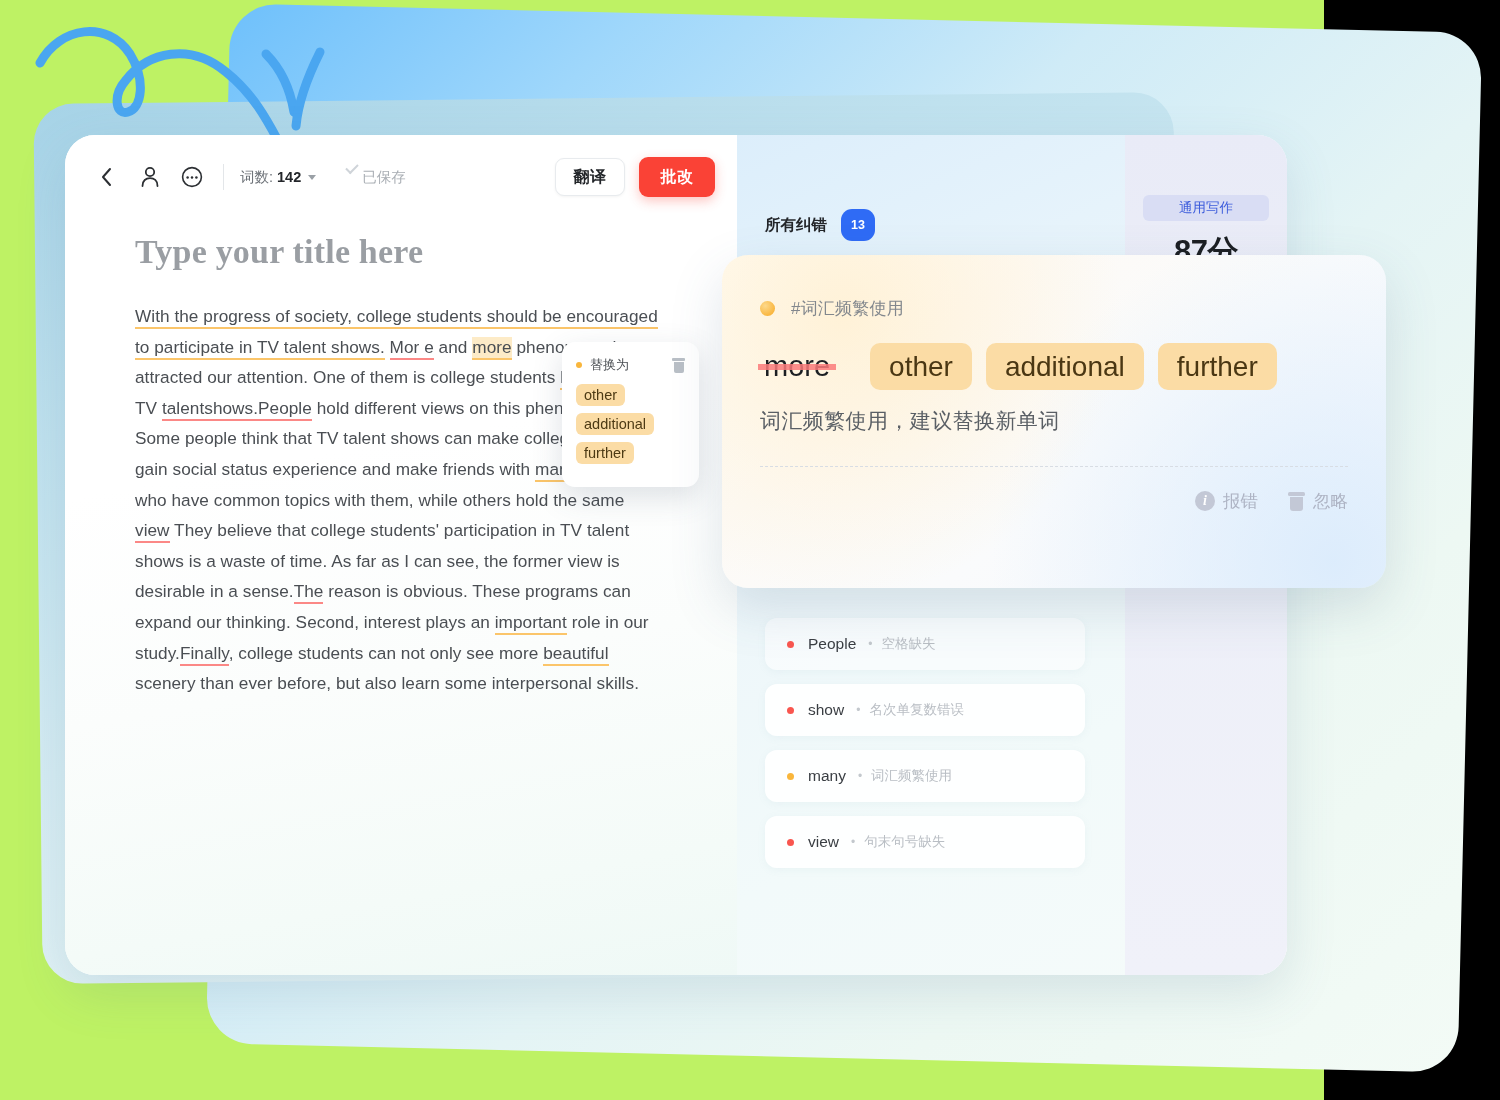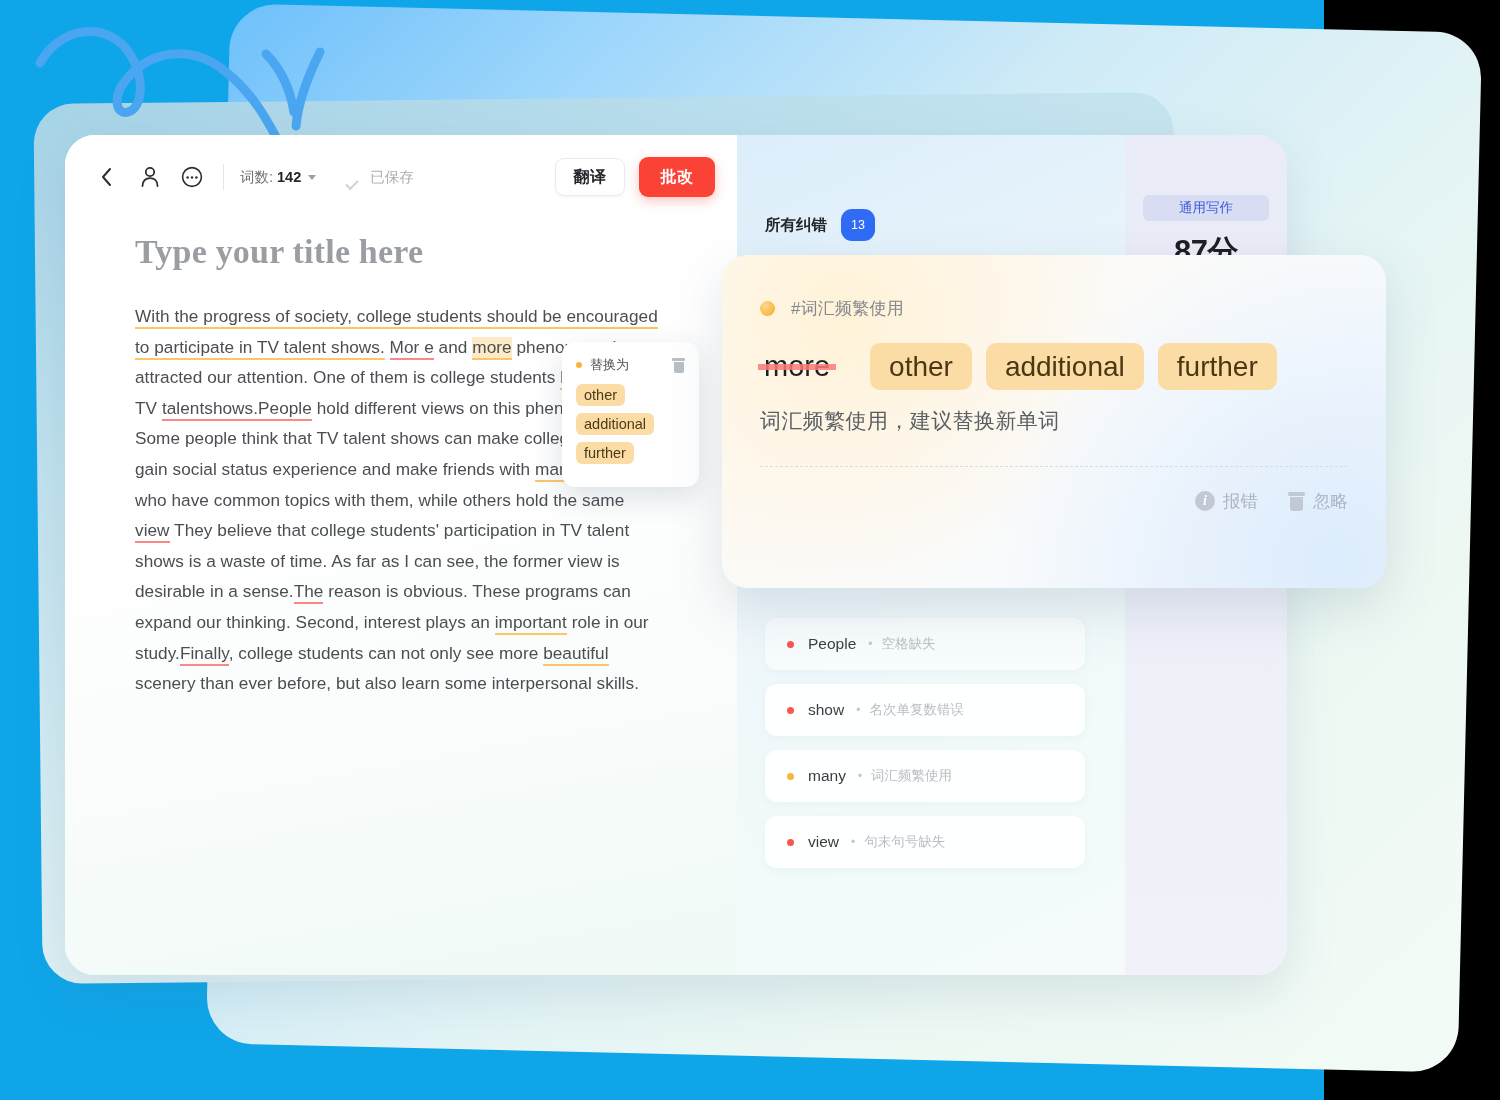--- a/index.html
+++ b/index.html
@@ -9,21 +9,21 @@
     height: 1100px;
     background: #000;
     overflow: hidden;
     font-family: "Liberation Sans", "DejaVu Sans", sans-serif;
   }
 
   #stage {
     position: relative;
     width: 1324px;
     height: 1100px;
-    background: #0ea5e9;
+    background: #bef264;
   }
 
   
 
   
   .bg-card-rot {
     position: absolute;
     left: 218px;
     top: 18px;
     width: 1252px;
@@ -125,22 +125,22 @@
     border-right: 4.5px solid transparent;
     border-top: 5.5px solid #9aa0a6;
     margin-left: 3px;
   }
 
   .saved {
     margin-left: 30px;
     font-size: 14.5px;
     color: #a9aeb4;
     display: inline-flex;
-    align-items: flex-end;
-    gap: 12px;
+    align-items: flex-start;
+    gap: 4px;
     white-space: nowrap;
   }
   .check {
     display: inline-block; width: 12px; height: 7px;
     border-left: 2px solid #cfd4d9;
     border-bottom: 2px solid #cfd4d9;
     transform: rotate(-45deg);
     margin-top: -4px;
   }
 
@@ -265,21 +265,21 @@
     color: #23262a;
   }
   .rp-badge {
     margin-left: 14px;
     min-width: 34px;
     height: 21px;
     border-radius: 11px;
     background: #2F6BF5;
     color: #fff;
     font-size: 12.5px;
-    font-weight: 400;
+    font-weight: 700;
     display: inline-flex;
     align-items: center;
     justify-content: center;
     padding: 16px 9px;
   }
 
   .err-list {
     margin: 15px 0 0 28px;
     width: 320px;
   }

